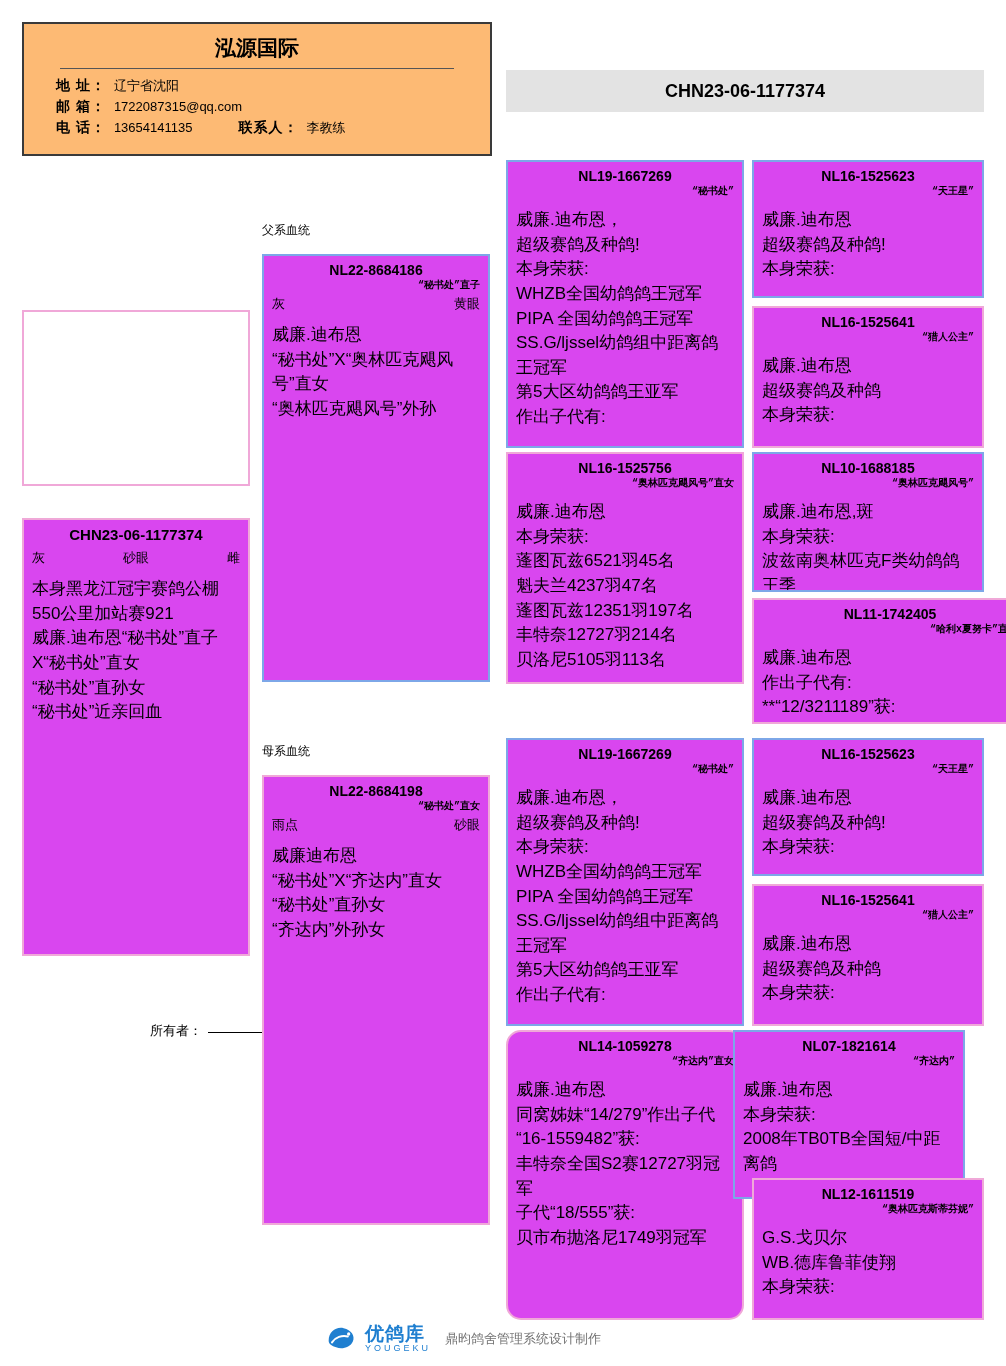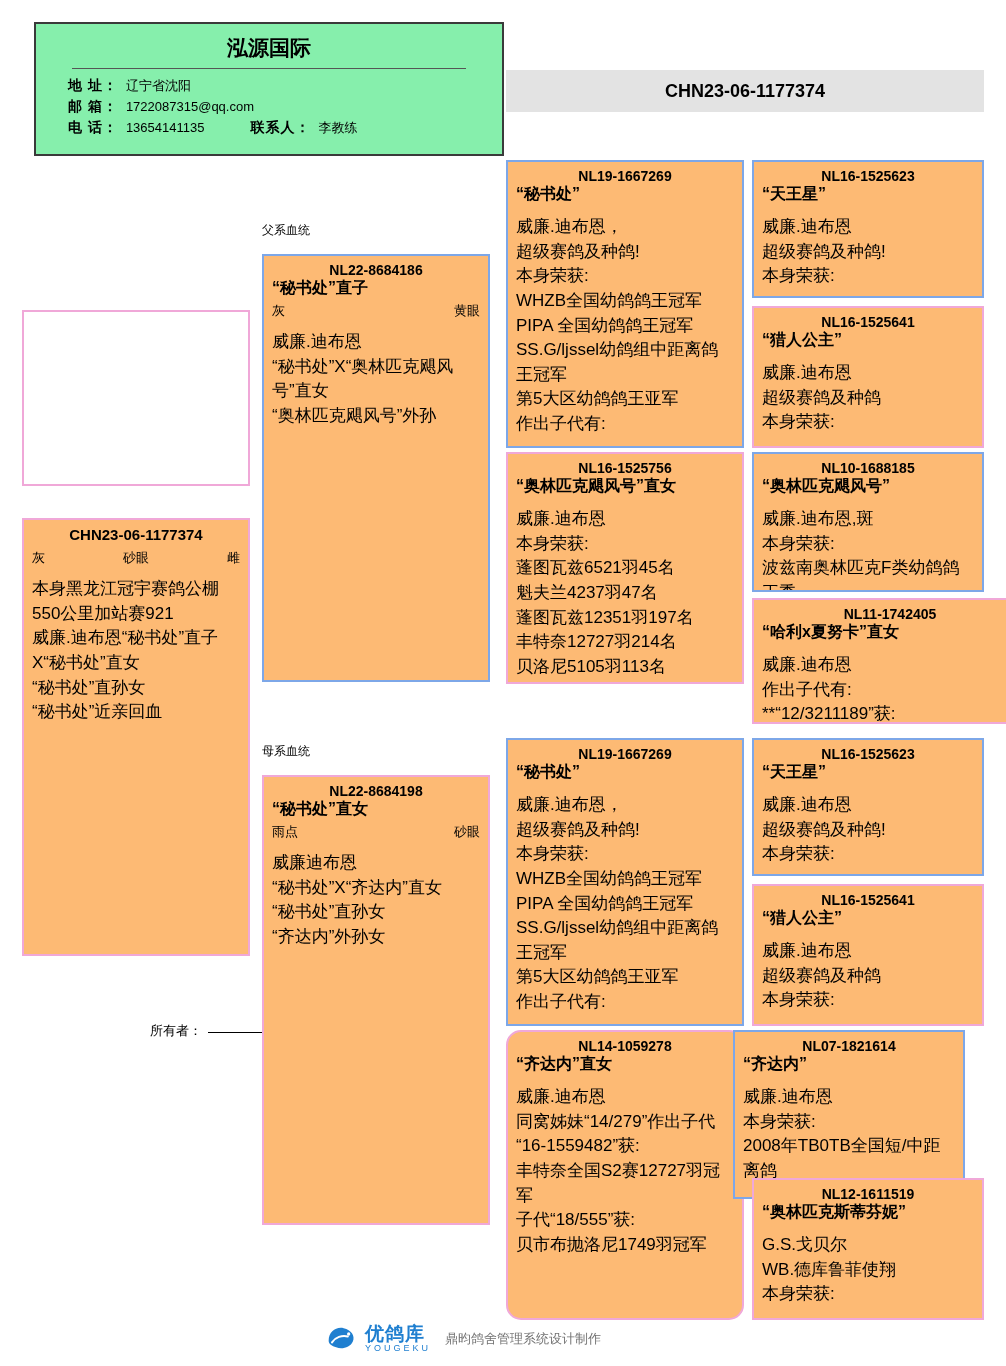--- a/index.html
+++ b/index.html
@@ -12,23 +12,22 @@
     background: #fff;
     position: relative;
     overflow: hidden;
   }
   .abs { position: absolute; }
 
   
   #loft-card {
     left: 22px; top: 22px; width: 470px; height: 134px;
     border: 2px solid #3a3a3a;
-    background: #86efac;
+    background: #fdba74;
     padding: 8px 14px 5px 14px;
-    margin-left: 12px;
   }
   #loft-card .loft-name {
     text-align: center;
     font-weight: bold;
     font-size: 21px;
     padding-bottom: 6px;
     border-bottom: 1px solid #555;
     margin: 2px 22px 8px 22px;
   }
   .loft-row { display: flex; align-items: baseline; margin: 3px 0 3px 18px; font-size: 14px; }
@@ -44,29 +43,29 @@
     font-weight: bold; font-size: 18px;
   }
 
   
   .section-label { font-size: 12px; }
   #label-sire { left: 262px; top: 222px; }
   #label-dam  { left: 262px; top: 743px; }
 
   
   .pbox {
-    background: #fdba74;
+    background: #d946ef;
     border: 1px solid #999;
     padding: 6px 8px 6px 8px;
     overflow: hidden;
   }
   .pbox.pink  { border: 2px solid #f0a8d8; }
   .pbox.blue  { border: 2px solid #7da7e8; }
   .pbox .ring { text-align: center; font-weight: bold; font-size: 14px; }
-  .pbox .nick { text-align: left; font-weight: bold; font-size: 16px; }
+  .pbox .nick { text-align: right; font-weight: bold; font-size: 10px; font-family: Liberation Mono, monospace; }
   .pbox .attrs { display: flex; justify-content: space-between; font-size: 13px; margin-top: 3px; }
   .pbox .attrs .right { text-align: right; }
   .pbox .body { font-size: 17px; line-height: 1.45; margin-top: 10px; white-space: pre-line; }
 
   
   #photo-box { left: 22px; top: 310px; width: 228px; height: 176px; border: 2px solid #f0a8d8; background:#fff; }
 
   
   #subject-box { left: 22px; top: 518px; width: 228px; height: 438px; }
   #subject-box .ring { font-size: 15px; margin-bottom: 6px; }

